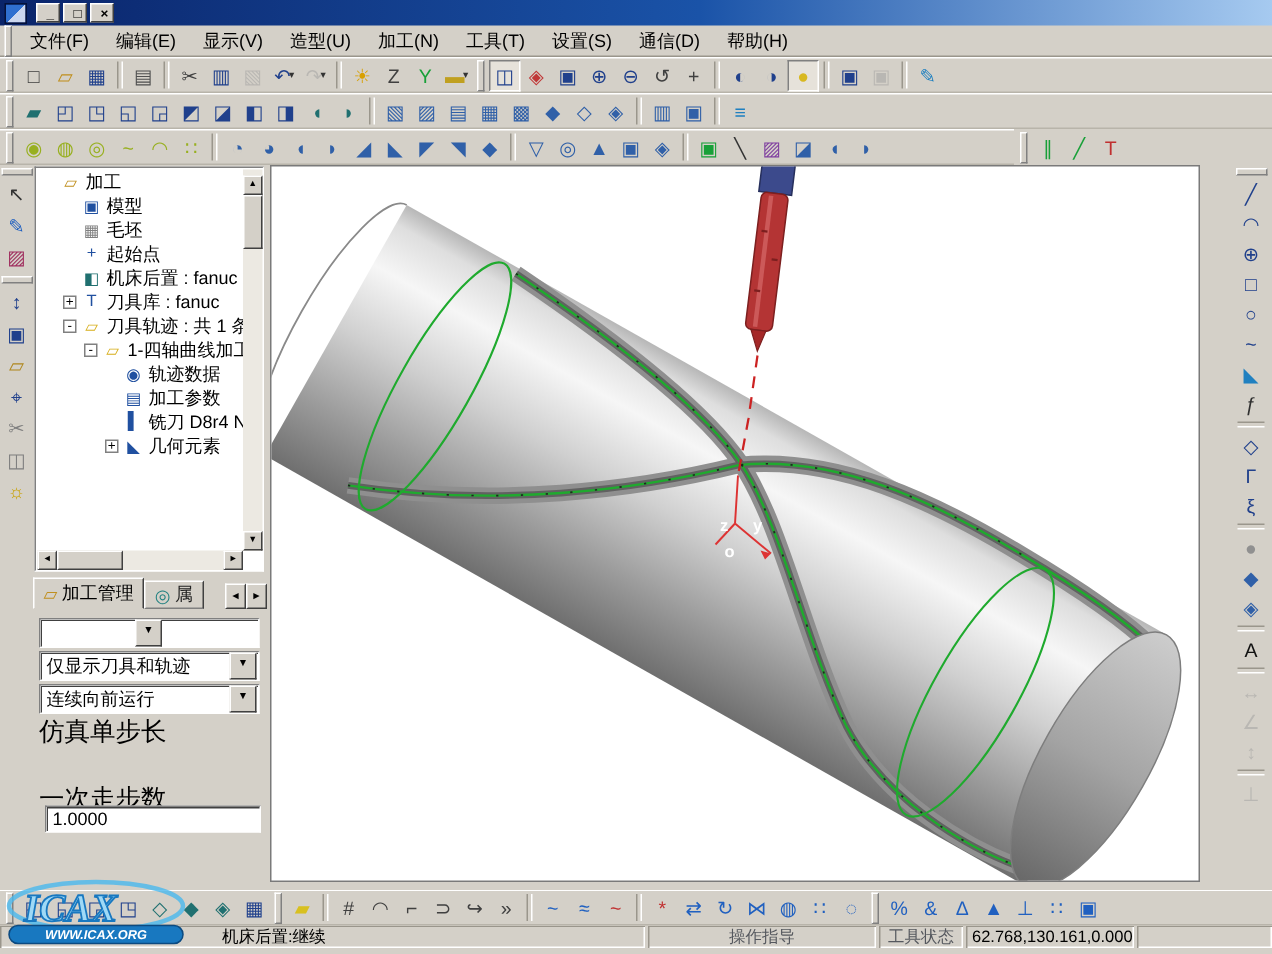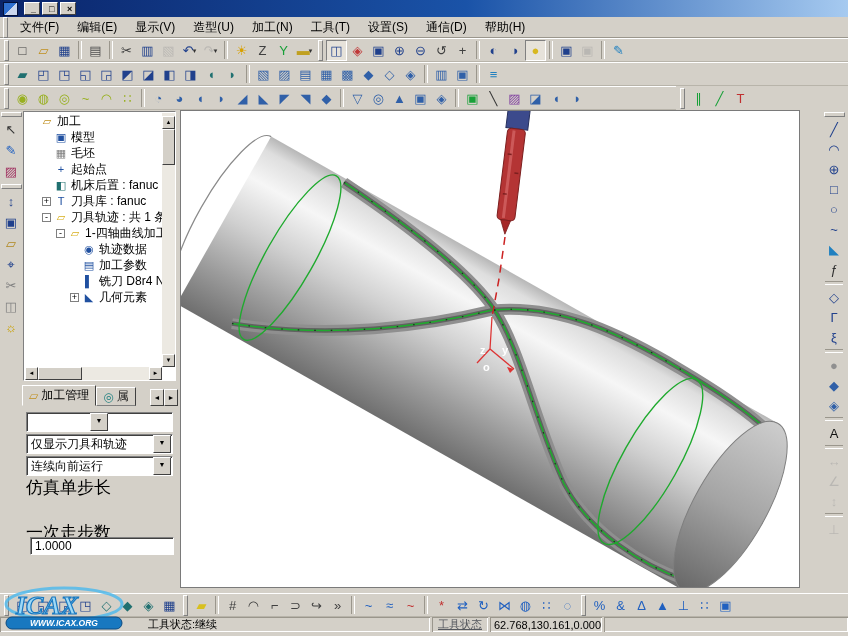--- a/index.html
+++ b/index.html
@@ -73,21 +73,21 @@
   
   .viewport{position:absolute;left:180px;top:110px;width:620px;height:478px;background:#fff;
     border:1px solid #7a7a7a;box-sizing:border-box;}
   
   .bottomtb{top:593px;}
   .statusbar{position:absolute;left:0;top:617px;width:848px;height:15px;display:flex;gap:2px;align-items:stretch;}
   .sb{box-shadow:inset 1px 1px 0 #9a968c, inset -1px -1px 0 #fff;font-size:11px;display:flex;align-items:center;
     padding:0 4px;white-space:nowrap;overflow:hidden;box-sizing:border-box;}
   .sb-msg{flex:none;width:430px;padding-left:148px;}
   .sb-guide{flex:none;width:152px;justify-content:center;color:#55585e;}
-  .sb-state{flex:none;width:56px;justify-content:center;color:#55585e;text-decoration:underline;}
+  .sb-state{flex:none;width:56px;justify-content:center;color:#55585e;}
   .sb-coords{flex:none;width:112px;}
   .sb-stub{flex:1;}
   .watermark{position:absolute;left:2px;top:584px;width:150px;height:50px;z-index:6;pointer-events:none;}
 </style>
 </head>
 <body>
 
 <div class="titlebar">
   <div class="appicon"></div>
   <div class="winbtns">
@@ -769,21 +769,22 @@
     </button>
     <button class="tbtn">
       <span class="gl" style="color: rgb(32, 96, 192);">∷</span>
     </button>
     <button class="tbtn">
       <span class="gl" style="color: rgb(32, 96, 192);">▣</span>
     </button>
   </div>
 
 <div class="statusbar">
-  <div class="sb sb-msg">工具状态:继续</div>
+  <div class="sb sb-msg">机床后置:继续</div>
+  <div class="sb sb-guide">操作指导</div>
   <div class="sb sb-state">工具状态</div>
   <div class="sb sb-coords">62.768,130.161,0.000</div>
   <div class="sb sb-stub"></div>
 </div>
 
 <svg class="watermark" width="150" height="50" viewBox="0 0 150 50">
   <ellipse cx="62" cy="20" rx="58" ry="16" fill="none" stroke="#49b8ee" stroke-width="3" opacity="0.8"></ellipse>
   <text x="14" y="30" font-size="26" font-style="italic" font-weight="bold" fill="#9fd9f6" stroke="#1878c0" stroke-width="1.2" style="font-family:'Liberation Serif','DejaVu Serif',serif;">ICAX</text>
   <rect x="4" y="33" width="116" height="12" rx="6" fill="#1878c0" stroke="#0c4a80"></rect>
   <text x="62" y="42" font-size="8.5" font-weight="bold" font-style="italic" fill="#ffffff" text-anchor="middle">WWW.ICAX.ORG</text>

